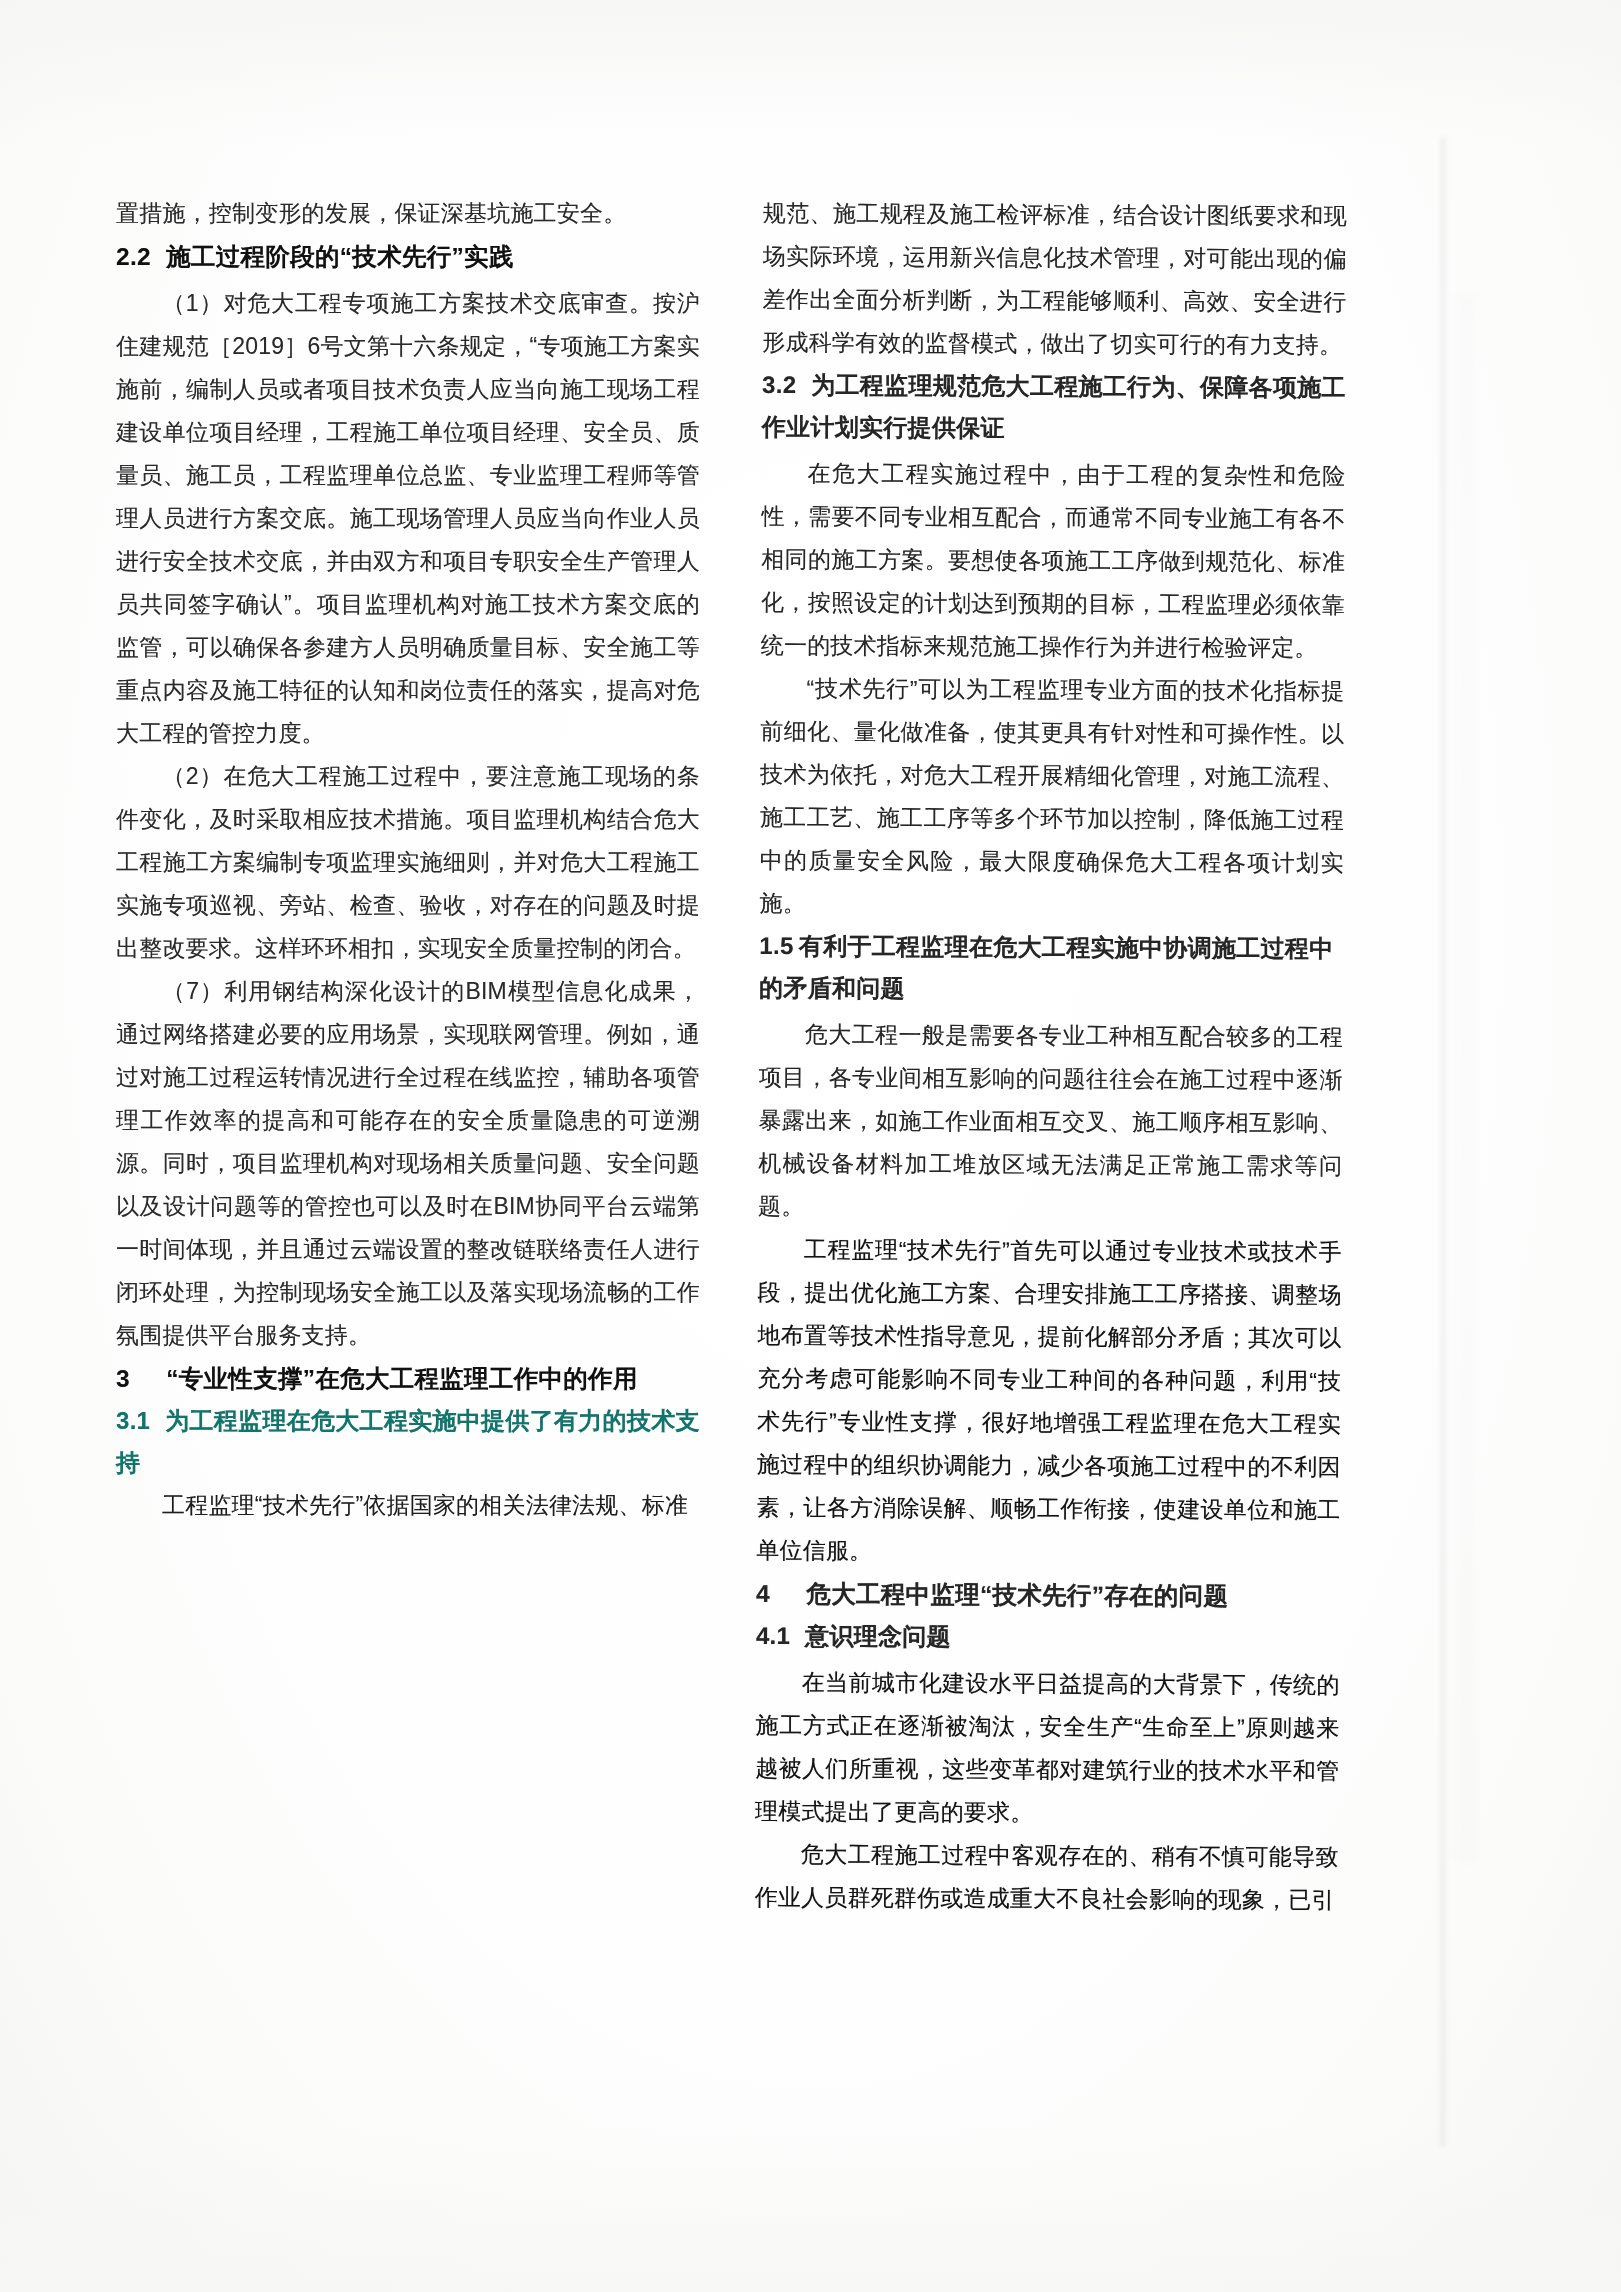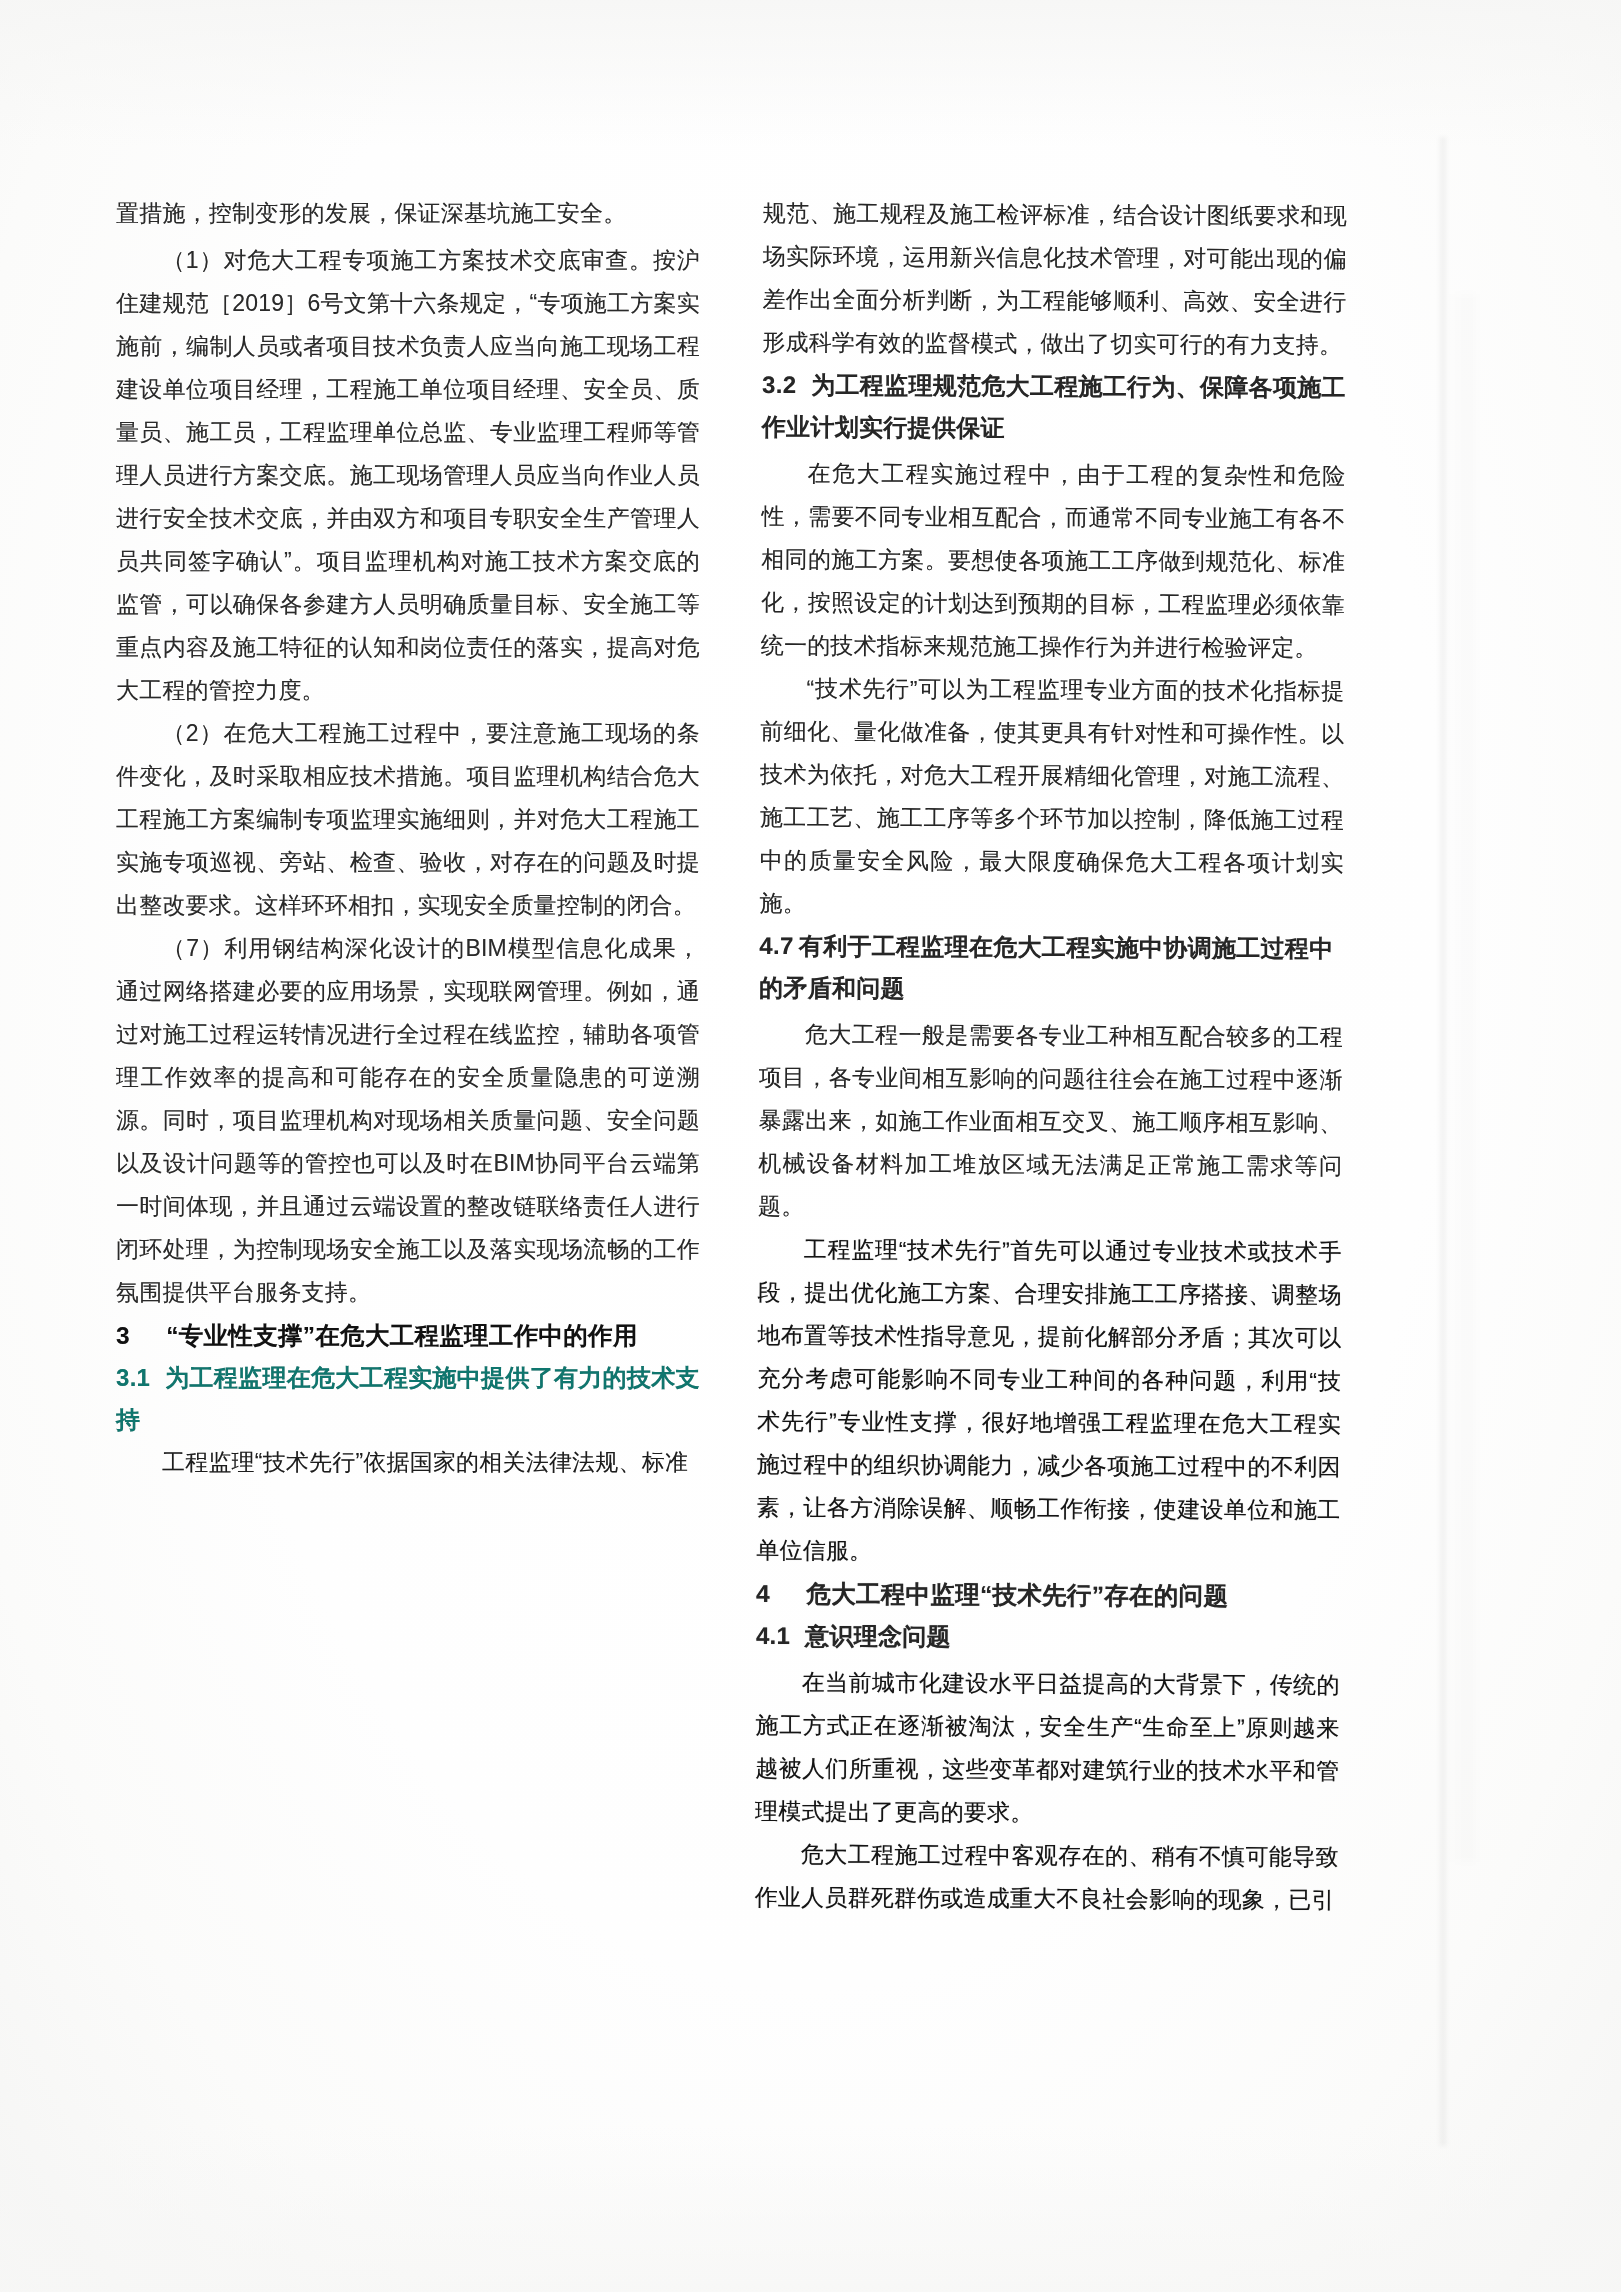--- a/index.html
+++ b/index.html
@@ -148,20 +148,23 @@
 <div class="bottom-vignette"></div>
 <div class="page-edge-shadow"></div>
 <div class="page-edge-shadow-2"></div>
 
 <div class="columns">
 
   <div class="col col-left">
 
     <p class="body-text scan-ink">置措施，控制变形的发展，保证深基坑施工安全。</p>
 
+    <h2 class="sec scan-ink gap-before-head">
+      <span class="sec-num">2.2</span><span>施工过程阶段的“技术先行”实践</span>
+    </h2>
 
     <p class="body-text scan-ink indent gap-after-head">（1）对危大工程专项施工方案技术交底审查。按沪住建规范［2019］6号文第十六条规定，“专项施工方案实施前，编制人员或者项目技术负责人应当向施工现场工程建设单位项目经理，工程施工单位项目经理、安全员、质量员、施工员，工程监理单位总监、专业监理工程师等管理人员进行方案交底。施工现场管理人员应当向作业人员进行安全技术交底，并由双方和项目专职安全生产管理人员共同签字确认”。项目监理机构对施工技术方案交底的监管，可以确保各参建方人员明确质量目标、安全施工等重点内容及施工特征的认知和岗位责任的落实，提高对危大工程的管控力度。</p>
 
     <p class="body-text scan-ink indent">（2）在危大工程施工过程中，要注意施工现场的条件变化，及时采取相应技术措施。项目监理机构结合危大工程施工方案编制专项监理实施细则，并对危大工程施工实施专项巡视、旁站、检查、验收，对存在的问题及时提出整改要求。这样环环相扣，实现安全质量控制的闭合。</p>
 
     <p class="body-text scan-ink indent">（7）利用钢结构深化设计的BIM模型信息化成果，通过网络搭建必要的应用场景，实现联网管理。例如，通过对施工过程运转情况进行全过程在线监控，辅助各项管理工作效率的提高和可能存在的安全质量隐患的可逆溯源。同时，项目监理机构对现场相关质量问题、安全问题以及设计问题等的管控也可以及时在BIM协同平台云端第一时间体现，并且通过云端设置的整改链联络责任人进行闭环处理，为控制现场安全施工以及落实现场流畅的工作氛围提供平台服务支持。</p>
 
     <h2 class="sec scan-ink gap-before-head-lg">
       <span class="sec-num">3</span><span>“专业性支撑”在危大工程监理工作中的作用</span>
     </h2>
@@ -181,21 +184,21 @@
 
     <h3 class="subsec scan-ink gap-before-head">
       <span class="sec-num">3.2</span><span>为工程监理规范危大工程施工行为、保障各项施工作业计划实行提供保证</span>
     </h3>
 
     <p class="body-text scan-ink indent gap-after-head">在危大工程实施过程中，由于工程的复杂性和危险性，需要不同专业相互配合，而通常不同专业施工有各不相同的施工方案。要想使各项施工工序做到规范化、标准化，按照设定的计划达到预期的目标，工程监理必须依靠统一的技术指标来规范施工操作行为并进行检验评定。</p>
 
     <p class="body-text scan-ink indent">“技术先行”可以为工程监理专业方面的技术化指标提前细化、量化做准备，使其更具有针对性和可操作性。以技术为依托，对危大工程开展精细化管理，对施工流程、施工工艺、施工工序等多个环节加以控制，降低施工过程中的质量安全风险，最大限度确保危大工程各项计划实施。</p>
 
     <h3 class="subsec scan-ink gap-before-head">
-      <span class="sec-num wide">4.7</span><span>有利于工程监理在危大工程实施中协调施工过程中的矛盾和问题</span>
+      <span class="sec-num wide">1.5</span><span>有利于工程监理在危大工程实施中协调施工过程中的矛盾和问题</span>
     </h3>
 
     <p class="body-text scan-ink indent gap-after-head">危大工程一般是需要各专业工种相互配合较多的工程项目，各专业间相互影响的问题往往会在施工过程中逐渐暴露出来，如施工作业面相互交叉、施工顺序相互影响、机械设备材料加工堆放区域无法满足正常施工需求等问题。</p>
 
     <p class="body-text scan-ink indent heavy">工程监理“技术先行”首先可以通过专业技术或技术手段，提出优化施工方案、合理安排施工工序搭接、调整场地布置等技术性指导意见，提前化解部分矛盾；其次可以充分考虑可能影响不同专业工种间的各种问题，利用“技术先行”专业性支撑，很好地增强工程监理在危大工程实施过程中的组织协调能力，减少各项施工过程中的不利因素，让各方消除误解、顺畅工作衔接，使建设单位和施工单位信服。</p>
 
     <h2 class="sec scan-ink heavy gap-before-head-lg">
       <span class="sec-num">4</span><span>危大工程中监理“技术先行”存在的问题</span>
     </h2>
 

